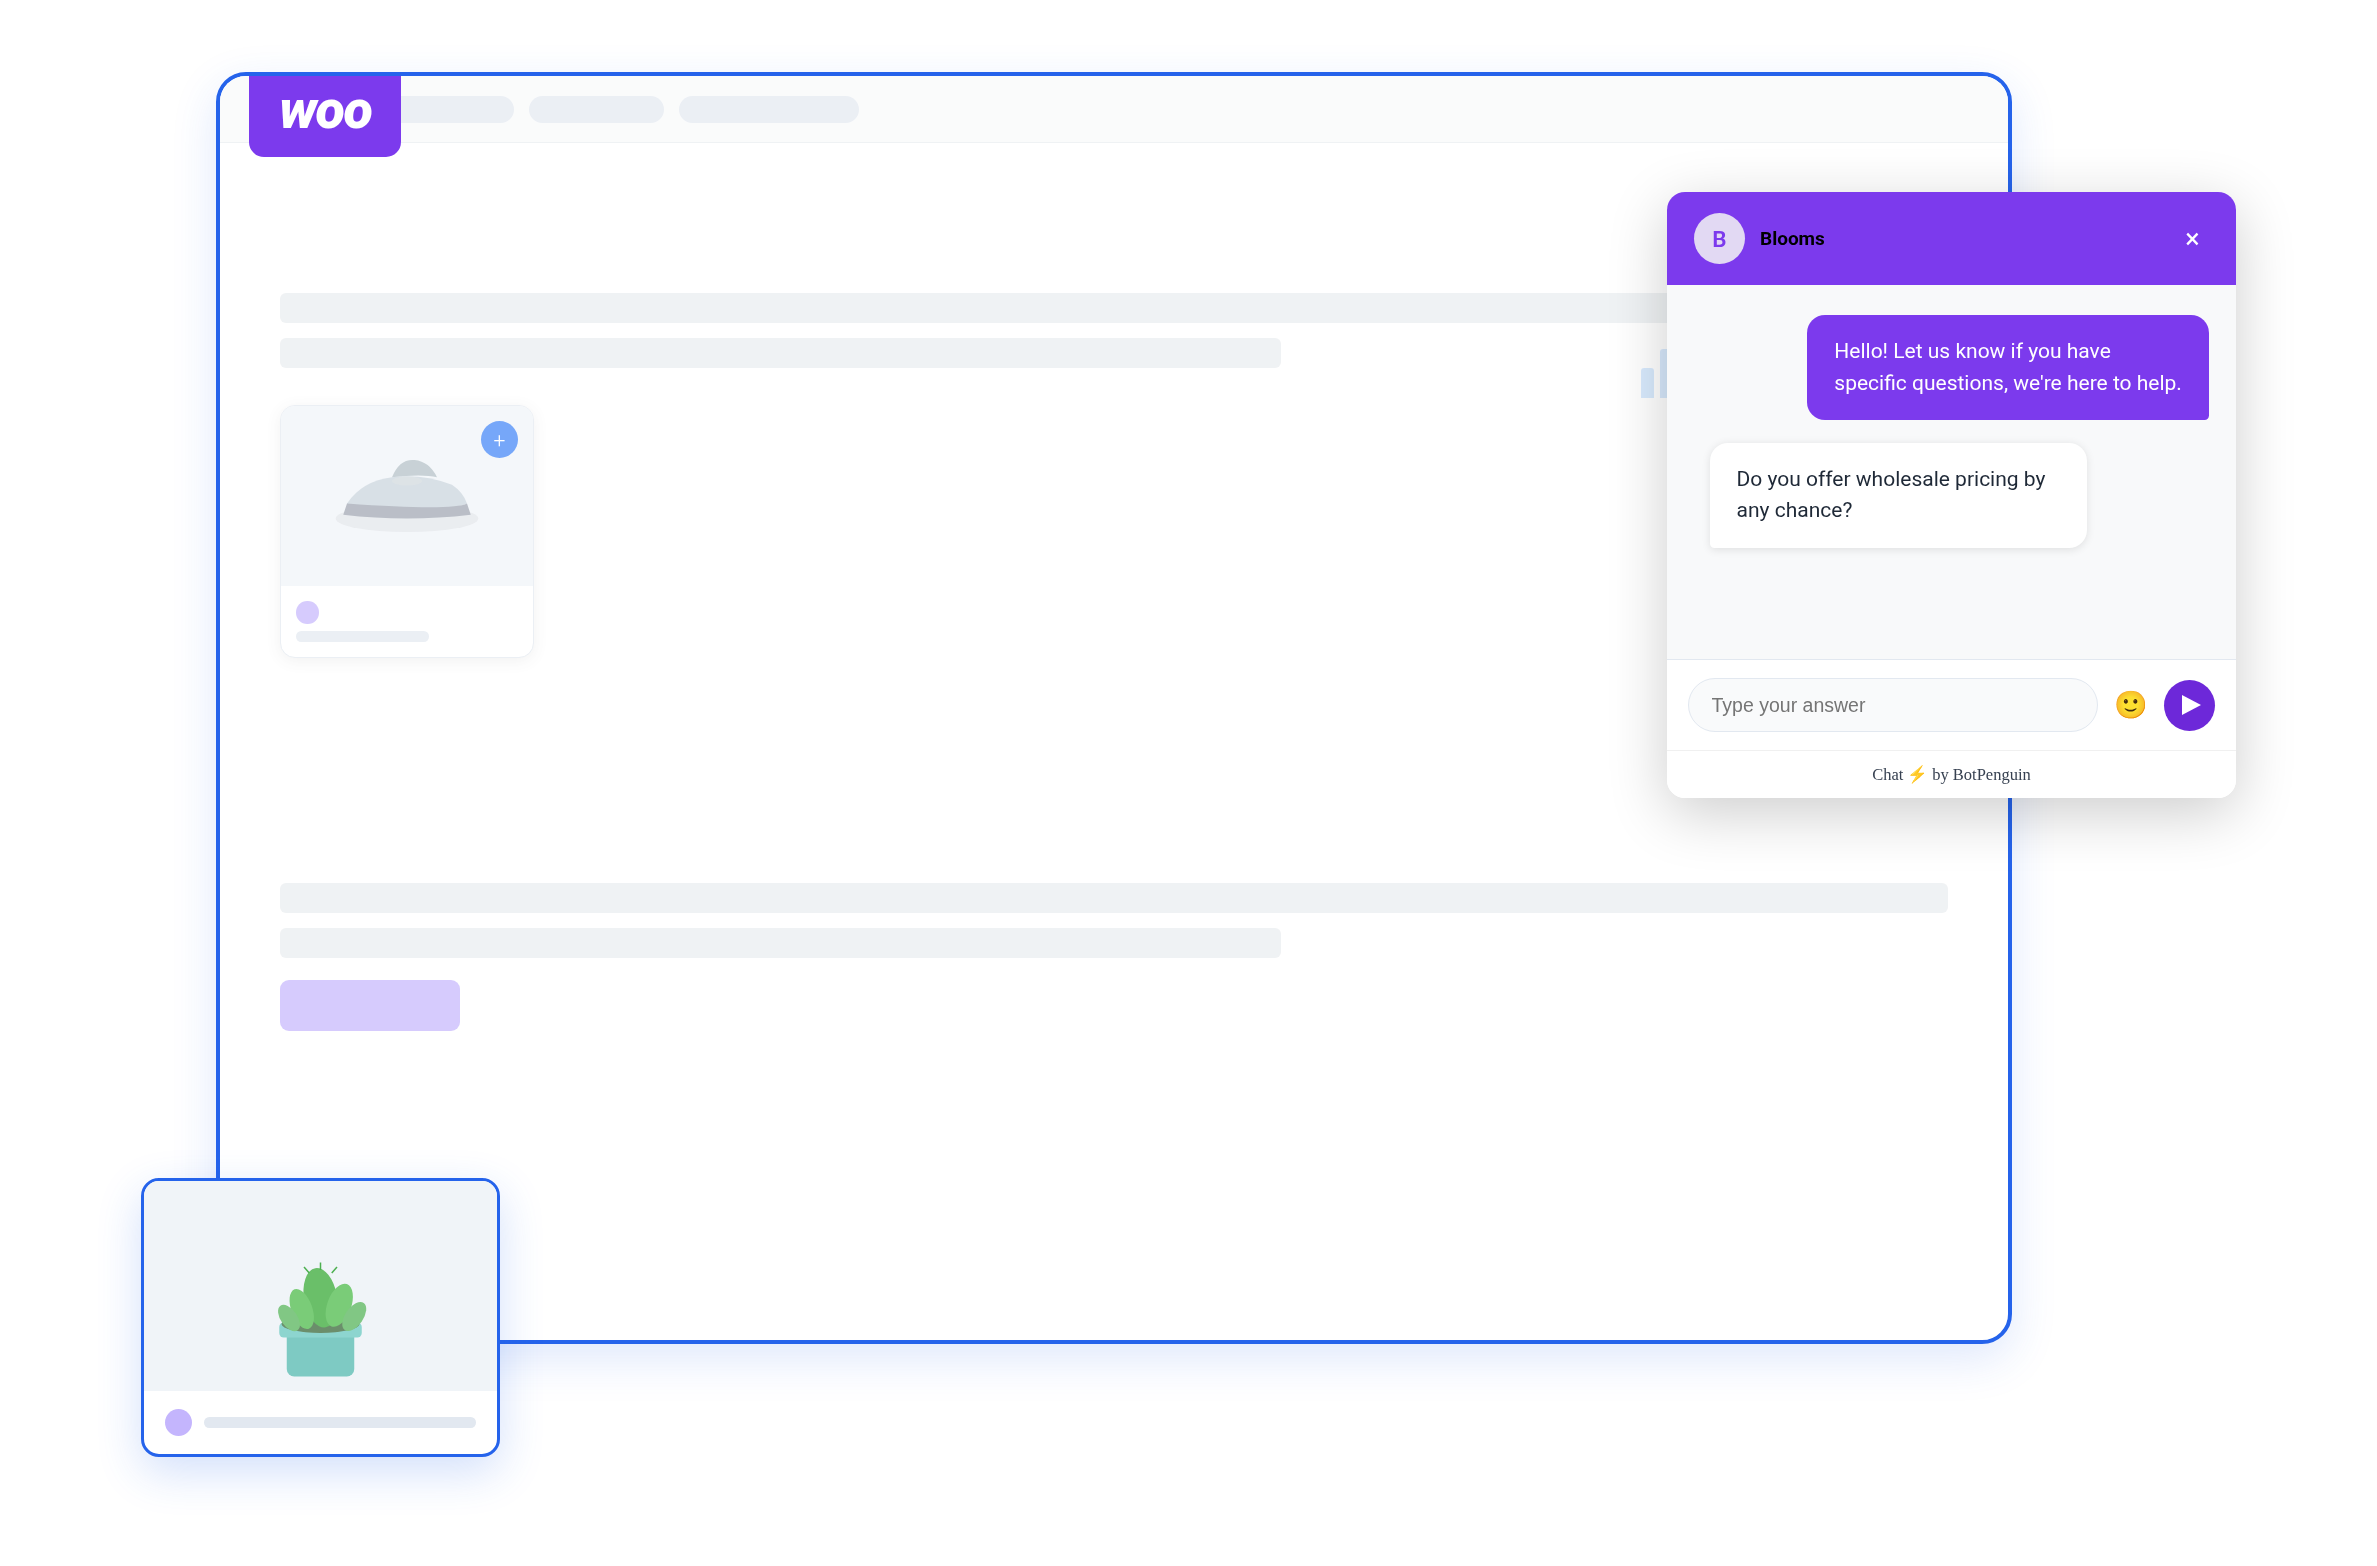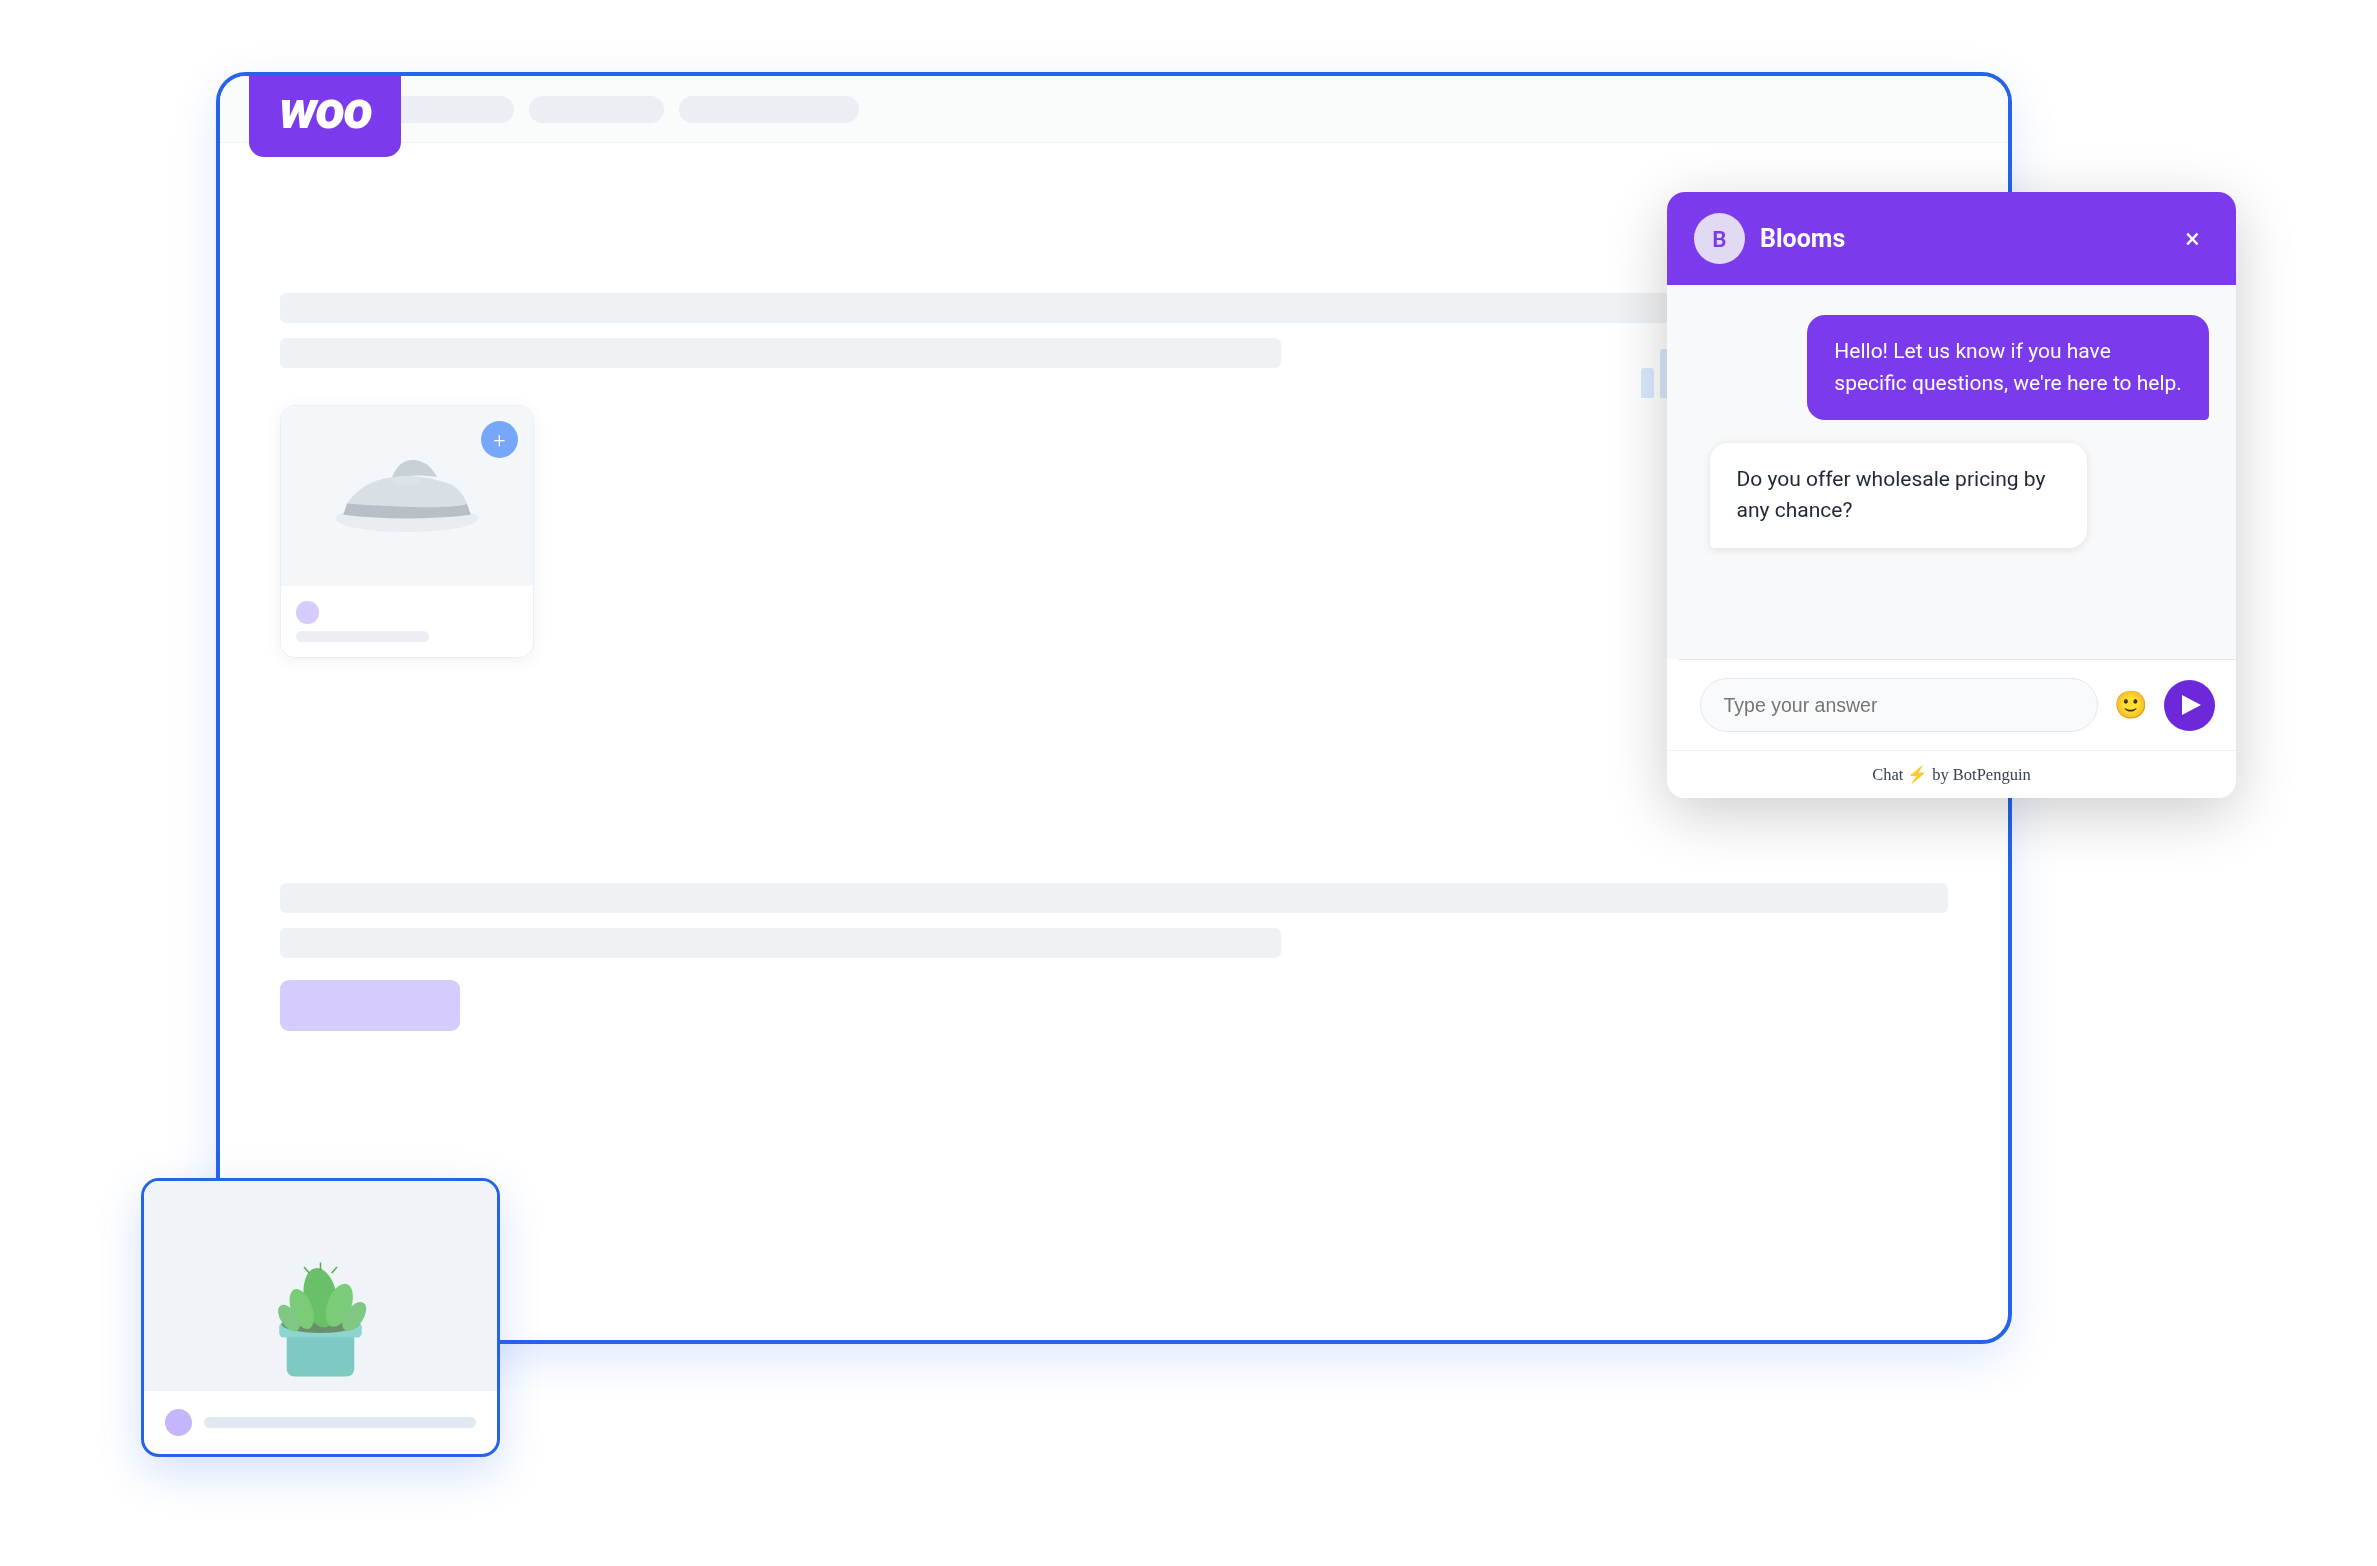--- a/index.html
+++ b/index.html
@@ -316,22 +316,22 @@
       flex-shrink: 0;
     }
 
     .chat-avatar-letter {
       color: #7c3aed;
       font-size: 22.5px;
       font-weight: 600;
     }
 
     .chat-title {
-      color: #ffffff;
-      font-size: 25px;
+      color: #000000;
+      font-size: 19px;
       font-weight: 700;
       flex: 1;
     }
 
     .chat-close {
       color: #ffffff;
       font-size: 27px;
       cursor: pointer;
       width: 33px;
       height: 33px;
@@ -381,21 +381,20 @@
       box-shadow: 0 1.5px 9px rgba(0,0,0,0.1);
     }
 
     .chat-input-area {
       padding: 18px 21px;
       background: #ffffff;
       display: flex;
       align-items: center;
       gap: 12px;
       border-top: 0.7px solid #e2e8f0;
-      margin-left: 12px;
     }
 
     .chat-input {
       flex: 1;
       height: 54px;
       border: 1.5px solid #e2e8f0;
       border-radius: 27px;
       padding: 0 22.5px;
       font-size: 19.5px;
       color: #9ca3af;

